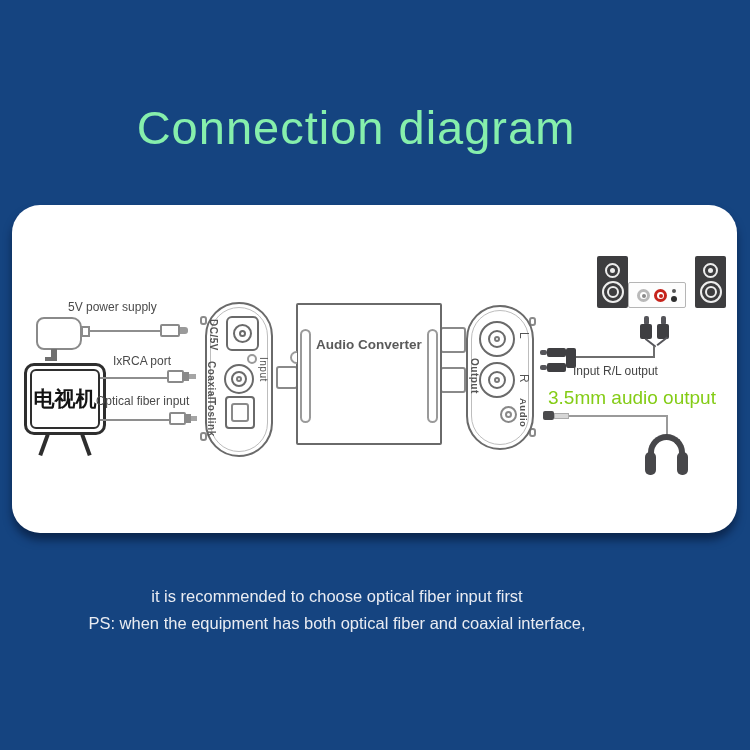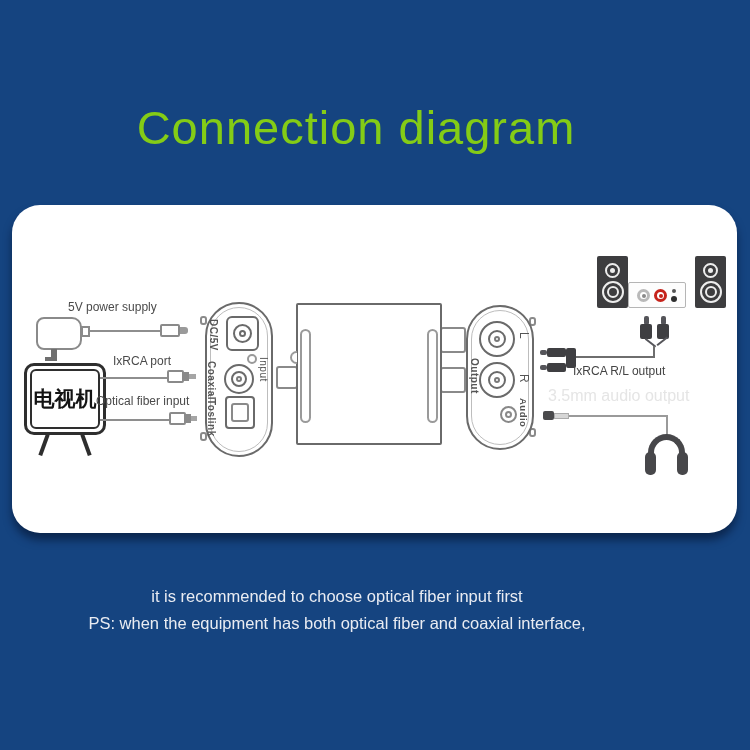--- a/index.html
+++ b/index.html
@@ -4,21 +4,21 @@
 <style>
   * { margin:0; padding:0; box-sizing:border-box; }
   html,body { background:#154480; }
   .page {
     position:relative; width:750px; height:750px; overflow:hidden;
     background:#154480; font-family:"Liberation Sans", sans-serif;
   }
   .abs { position:absolute; }
   .title {
     position:absolute; left:0; top:100px; width:712px; text-align:center;
-    color:#84cc16; font-size:47px; font-weight:400; letter-spacing:1px;
+    color:#86efac; font-size:47px; font-weight:400; letter-spacing:1px;
   }
   .panel {
     position:absolute; left:12px; top:205px; width:725px; height:328px;
     background:#ffffff; border-radius:28px;
     box-shadow:0 7px 9px rgba(3,14,38,.55);
   }
   .lbl { position:absolute; color:#4a4a4a; font-size:12px; white-space:nowrap; }
   .ln  { position:absolute; background:#8e8e8e; }
   .ring { position:absolute; border-radius:50%; border:2px solid #6a6a6a; background:#fff; }
   .vt  { position:absolute; writing-mode:vertical-rl; color:#555; font-weight:700; letter-spacing:.5px; white-space:nowrap; }
@@ -93,20 +93,21 @@
   <div class="abs" style="left:225px; top:396px; width:30px; height:33px; border:2px solid #6a6a6a; border-radius:4px; background:#fff; z-index:3;"></div>
   <div class="abs" style="left:231px; top:403px; width:18px; height:19px; border:2px solid #8a8a8a; border-radius:3px; background:#fff; z-index:3;"></div>
   <div class="vt" style="left:206px; top:399px; font-size:10px; z-index:3;">Toslink</div>
 
   <div class="tab" style="left:276px; top:366px; width:22px; height:23px;"></div>
   <div class="abs" style="left:296px; top:303px; width:146px; height:142px; border:2px solid #6a6a6a; border-radius:2px; background:#fff; z-index:2;"></div>
   <div class="abs" style="left:290px; top:351px; width:7px; height:13px; border:2px solid #999; border-right:none; border-radius:7px 0 0 7px; background:#fff; z-index:3;"></div>
   <div class="abs" style="left:300px; top:329px; width:11px; height:94px; border:2px solid #9a9a9a; border-radius:6px; background:#fff; z-index:3;"></div>
   <div class="abs" style="left:427px; top:329px; width:11px; height:94px; border:2px solid #9a9a9a; border-radius:6px; background:#fff; z-index:3;"></div>
   <div class="abs" style="left:306px; top:335px; width:126px; text-align:center; font-size:13.5px; font-weight:700; color:#5a5a5a; line-height:19px; z-index:3;">
+    <div>Audio Converter</div>
   </div>
   <div class="tab" style="left:440px; top:327px; width:26px; height:26px;"></div>
   <div class="tab" style="left:440px; top:367px; width:26px; height:26px;"></div>
 
   <div class="tab" style="left:529px; top:317px; width:7px; height:9px;"></div>
   <div class="tab" style="left:529px; top:428px; width:7px; height:9px;"></div>
   <div class="stadium" style="left:466px; top:305px; height:145px;">
     <div class="inner"></div>
   </div>
   <div class="ring" style="left:479px; top:321px; width:36px; height:36px; z-index:3;"></div>
@@ -149,23 +150,23 @@
   <div class="dk" style="left:657px; top:324px; width:12px; height:15px;"></div>
   <div class="abs" style="left:646px; top:338px; width:13px; height:2px; background:#55555a; transform:rotate(38deg); transform-origin:0 0;"></div>
   <div class="abs" style="left:668px; top:338px; width:13px; height:2px; background:#55555a; transform:rotate(142deg); transform-origin:0 0;"></div>
   <div class="ln" style="left:653px; top:346px; width:2px; height:12px; background:#6e6e6e;"></div>
   <div class="ln" style="left:575px; top:356px; width:80px; height:2px; background:#6e6e6e;"></div>
   <div class="dk" style="left:566px; top:348px; width:10px; height:20px;"></div>
   <div class="dk" style="left:547px; top:348px; width:19px; height:9px;"></div>
   <div class="dk" style="left:540px; top:350px; width:7px; height:5px; background:#55555a;"></div>
   <div class="dk" style="left:547px; top:363px; width:19px; height:9px;"></div>
   <div class="dk" style="left:540px; top:365px; width:7px; height:5px; background:#55555a;"></div>
-  <div class="lbl" style="left:573px; top:364px; color:#444;">IxRCA R/L output</div>
+  <div class="lbl" style="left:573px; top:364px; color:#444;">Input R/L output</div>
 
-  <div class="lbl" style="left:548px; top:387px; font-size:16px; color:#e5e5e5;">3.5mm audio output</div>
+  <div class="lbl" style="left:548px; top:387px; font-size:19px; color:#84cc16;">3.5mm audio output</div>
   <div class="dk" style="left:543px; top:411px; width:11px; height:9px; background:#4a4a4c;"></div>
   <div class="abs" style="left:554px; top:413px; width:15px; height:6px; background:#d6d6d6; border:1px solid #ababab;"></div>
   <div class="ln" style="left:569px; top:415px; width:99px; height:2px; background:#9a9a9a;"></div>
   <div class="ln" style="left:666px; top:415px; width:2px; height:21px; background:#9a9a9a;"></div>
   <div class="abs" style="left:648px; top:434px; width:37px; height:37px; border:6px solid #47474a; border-bottom:none; border-radius:19px 19px 0 0;"></div>
   <div class="abs" style="left:645px; top:452px; width:11px; height:23px; background:#47474a; border-radius:5px;"></div>
   <div class="abs" style="left:677px; top:452px; width:11px; height:23px; background:#47474a; border-radius:5px;"></div>
 
   <div class="note">
     <div>it is recommended to choose optical fiber input first</div>

